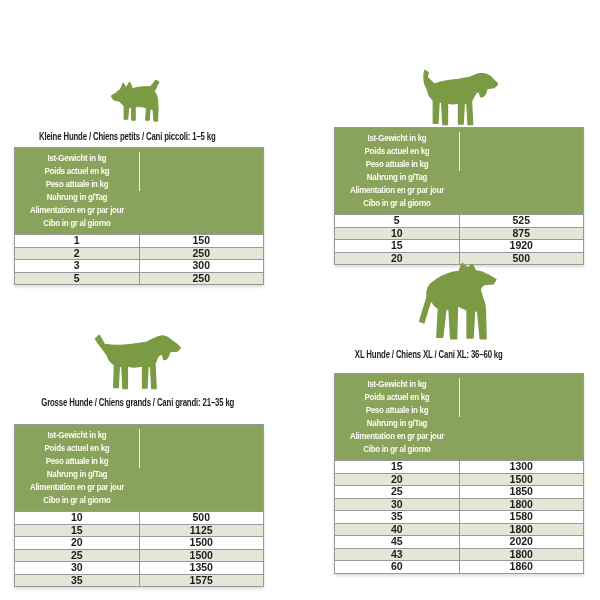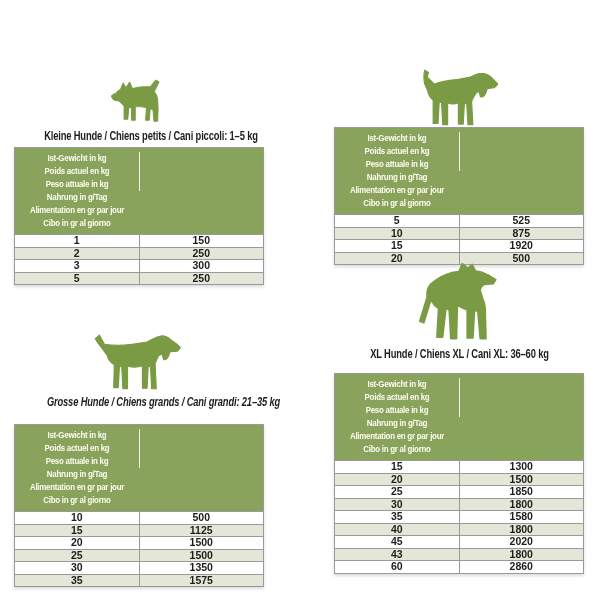--- a/index.html
+++ b/index.html
@@ -17,24 +17,24 @@
 
   .dog-wrap{display:flex;align-items:flex-end;justify-content:center;}
   #q0 .dog-wrap{height:52px;}
   #q1 .dog-wrap{height:58px;}
   #q2 .dog-wrap{height:57px;}
   #q3 .dog-wrap{height:80px;}
   .dog-wrap svg{display:block;}
   .dog-path{fill:var(--dog_green,#7a9b44);stroke:var(--dog_green,#7a9b44);stroke-width:2;stroke-linejoin:round;}
 
   .title{
-    text-align:center;font-weight:bold;font-size:12px;line-height:13px;
+    font-weight:bold;font-size:10px;line-height:13px;
     margin:3px 0 4px 0;white-space:nowrap;letter-spacing:-0.2px;
   }
-  #q2 .title{margin:5px 0 15px 0;font-style:italic;}
+  #q2 .title{margin:5px 0 15px 0;}
   #q3 .title{margin:6px 0 12px 0;}
   .title span{display:inline-block;transform:scaleX(0.78);transform-origin:50% 50%;}
 
   .ftable{
     border:1px solid var(--table_border,#999999);
     background:#ffffff;
     box-shadow:0 2px 3px rgba(0,0,0,0.14);
   }
   .thead{
     display:flex;background:var(--header_green,#8aa35c);
@@ -234,17 +234,17 @@
         <div class="trow">
           <div class="tcell">45</div>
           <div class="tcell">2020</div>
         </div>
         <div class="trow">
           <div class="tcell">43</div>
           <div class="tcell">1800</div>
         </div>
         <div class="trow">
           <div class="tcell">60</div>
-          <div class="tcell">2860</div>
+          <div class="tcell">1860</div>
         </div>
       </div>
   </div>
 </div>
 
 </body></html>

